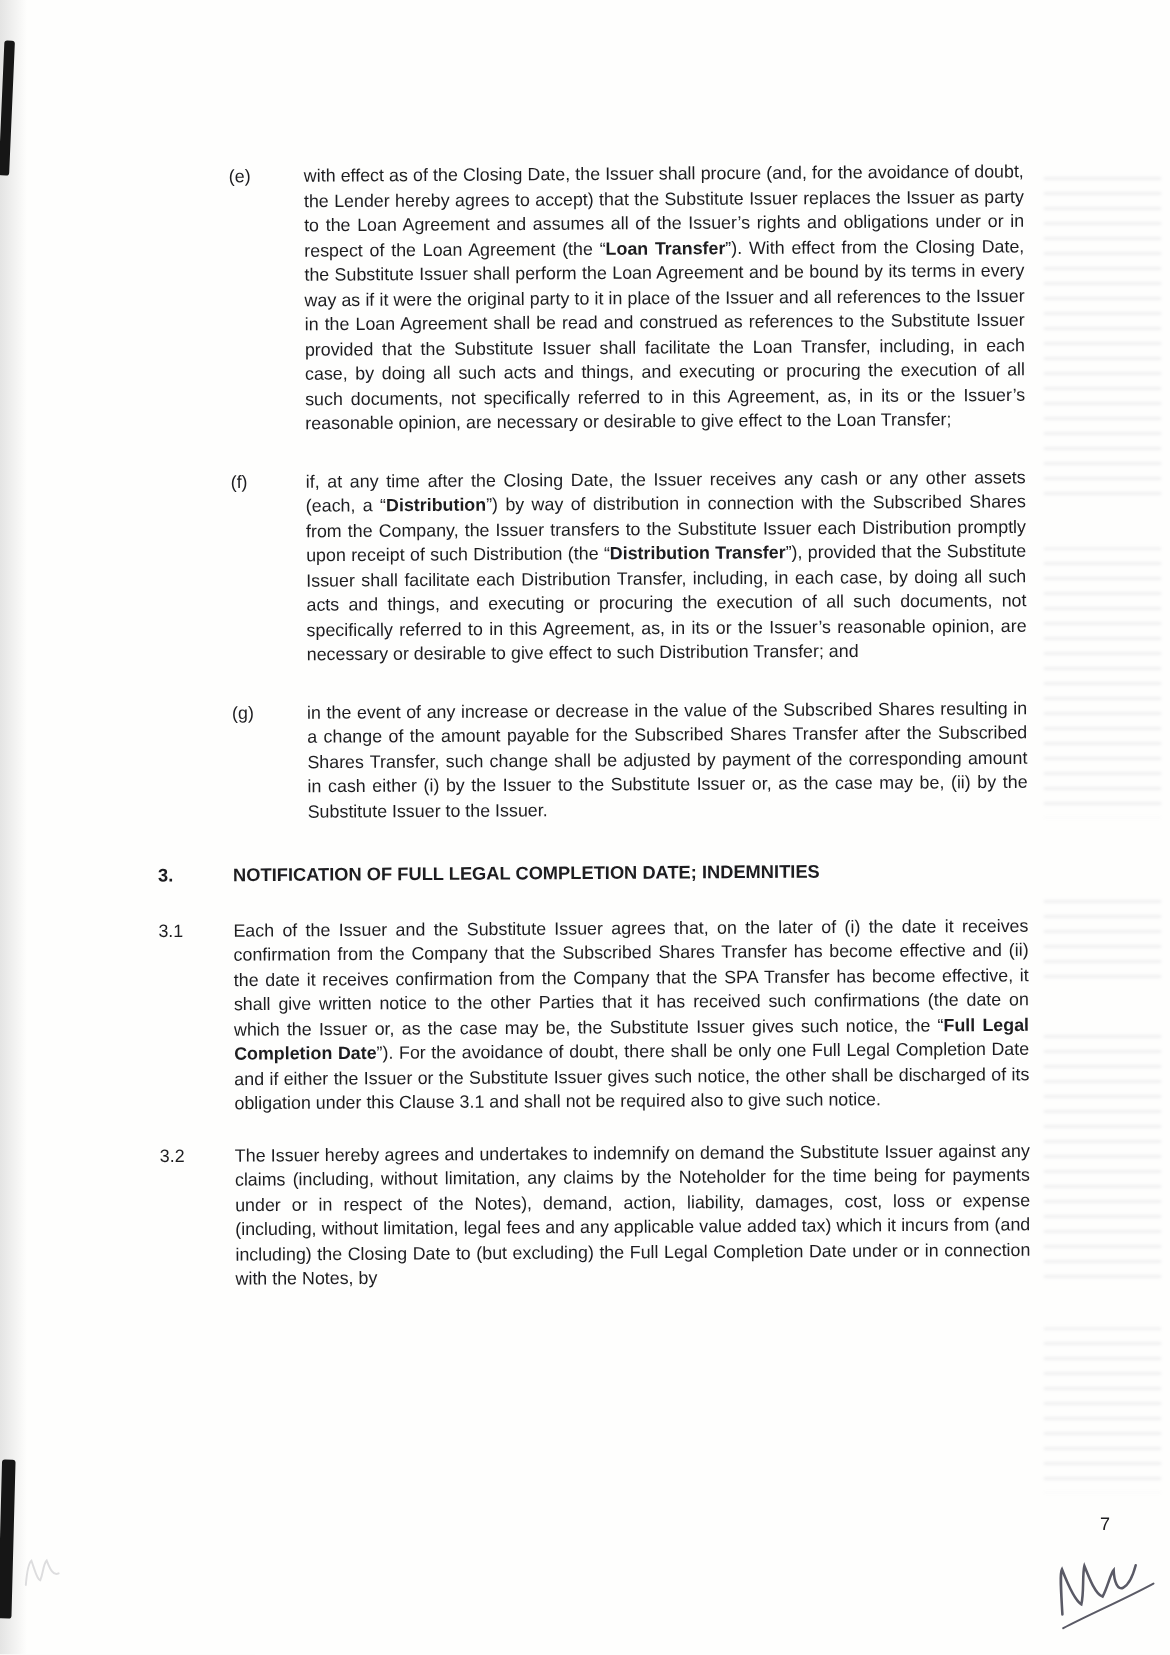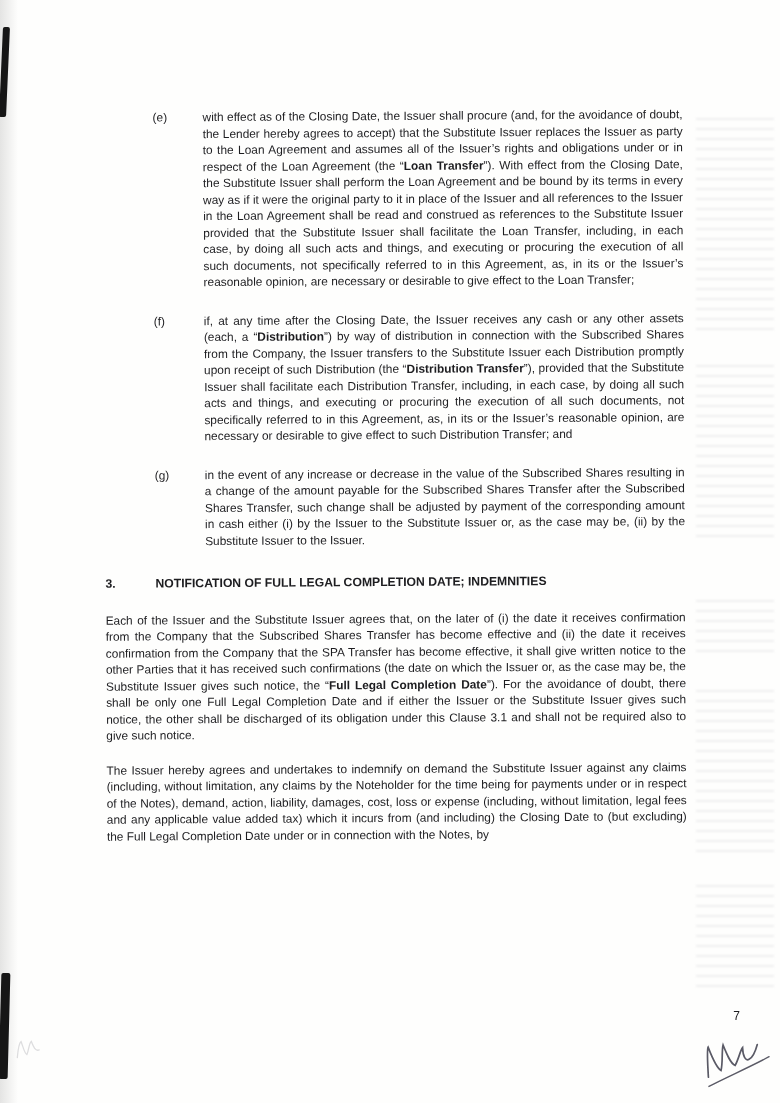--- a/index.html
+++ b/index.html
@@ -142,24 +142,26 @@
       <div class="li-label">(g)</div>
       <div class="li-text"><span>in the event of any increase or decrease in the value of the Subscribed Shares resulting in a change of the amount payable for the Subscribed Shares Transfer after the Subscribed Shares Transfer, such change shall be adjusted by payment of the corresponding amount in cash either (i) by the Issuer to the Substitute Issuer or, as the case may be, (ii) by the Substitute Issuer to the Issuer.</span></div>
     </div>
 
     <div class="heading-row">
       <div class="heading-num">3.</div>
       <div class="heading-title">NOTIFICATION OF FULL LEGAL COMPLETION DATE; INDEMNITIES</div>
     </div>
 
     <div class="clause-row">
+      <div class="clause-num">3.1</div>
       <div class="clause-text"><span>Each of the Issuer and the Substitute Issuer agrees that, on the later of (i) the date it receives confirmation from the Company that the Subscribed Shares Transfer has become effective and (ii) the date it receives confirmation from the Company that the SPA Transfer has become effective, it shall give written notice to the other Parties that it has received such confirmations (the date on which the Issuer or, as the case may be, the Substitute Issuer gives such notice, the “</span><b>Full Legal Completion Date</b><span>”). For the avoidance of doubt, there shall be only one Full Legal Completion Date and if either the Issuer or the Substitute Issuer gives such notice, the other shall be discharged of its obligation under this Clause 3.1 and shall not be required also to give such notice.</span></div>
     </div>
 
     <div class="clause-row">
+      <div class="clause-num">3.2</div>
       <div class="clause-text"><span>The Issuer hereby agrees and undertakes to indemnify on demand the Substitute Issuer against any claims (including, without limitation, any claims by the Noteholder for the time being for payments under or in respect of the Notes), demand, action, liability, damages, cost, loss or expense (including, without limitation, legal fees and any applicable value added tax) which it incurs from (and including) the Closing Date to (but excluding) the Full Legal Completion Date under or in connection with the Notes, by</span></div>
     </div>
 
   </div>
 
   <div class="page-number">7</div>
 
   <div class="pencil-mark">
     <svg width="34" height="26" viewBox="0 0 34 26">
       <path d="M4 20 C7 10 9 6 11 5 C12 12 12 18 14 19 C17 15 18 9 21 7 C22 13 23 18 27 17" stroke="#8a8a92" stroke-width="1.3" fill="none" stroke-linecap="round"></path>

